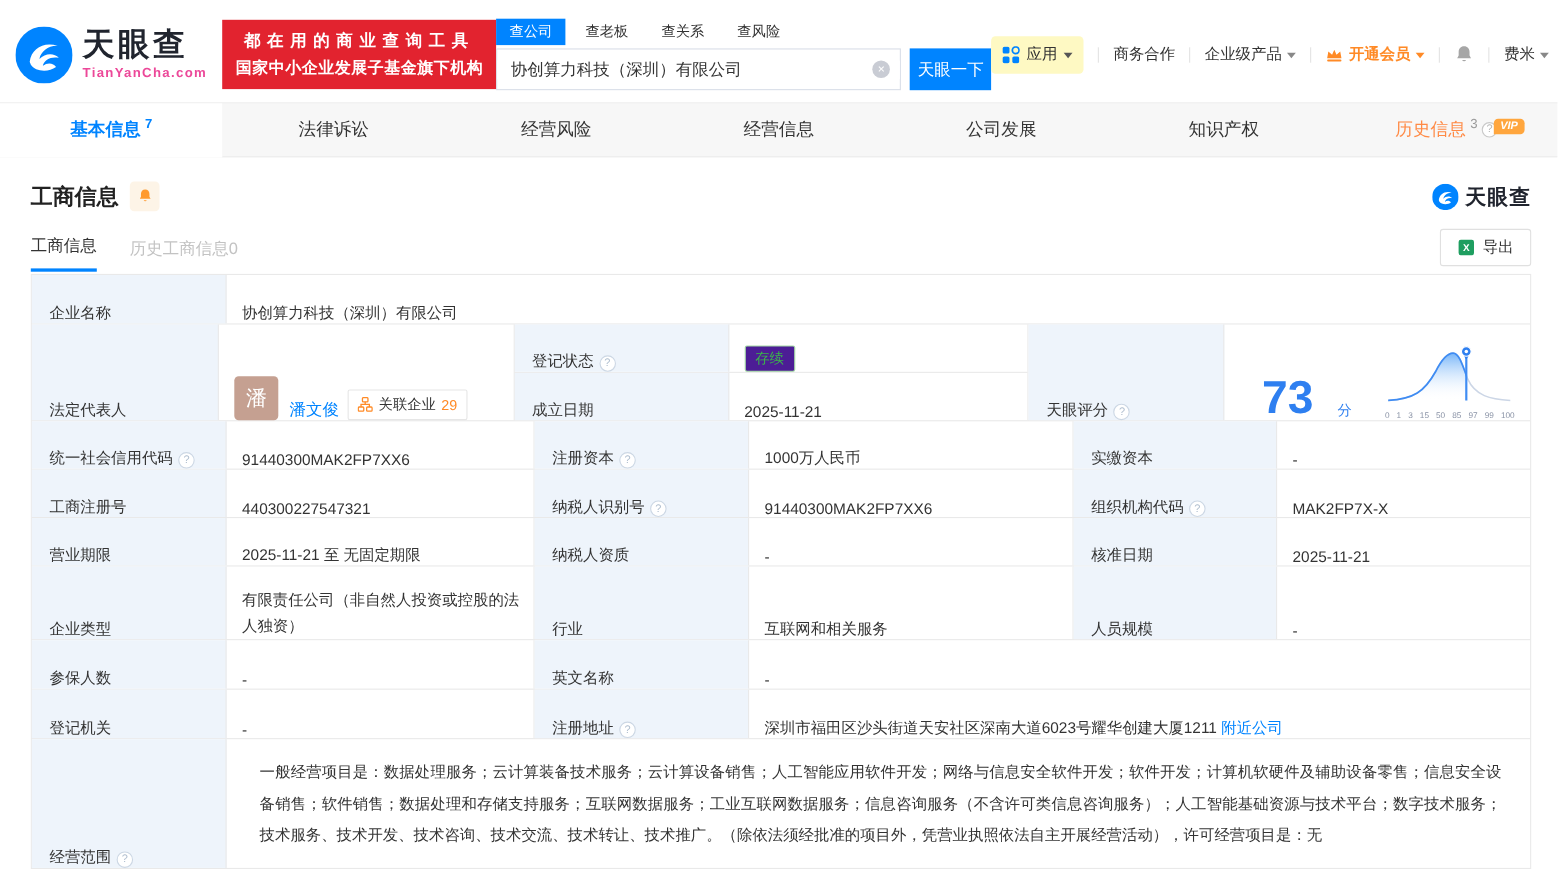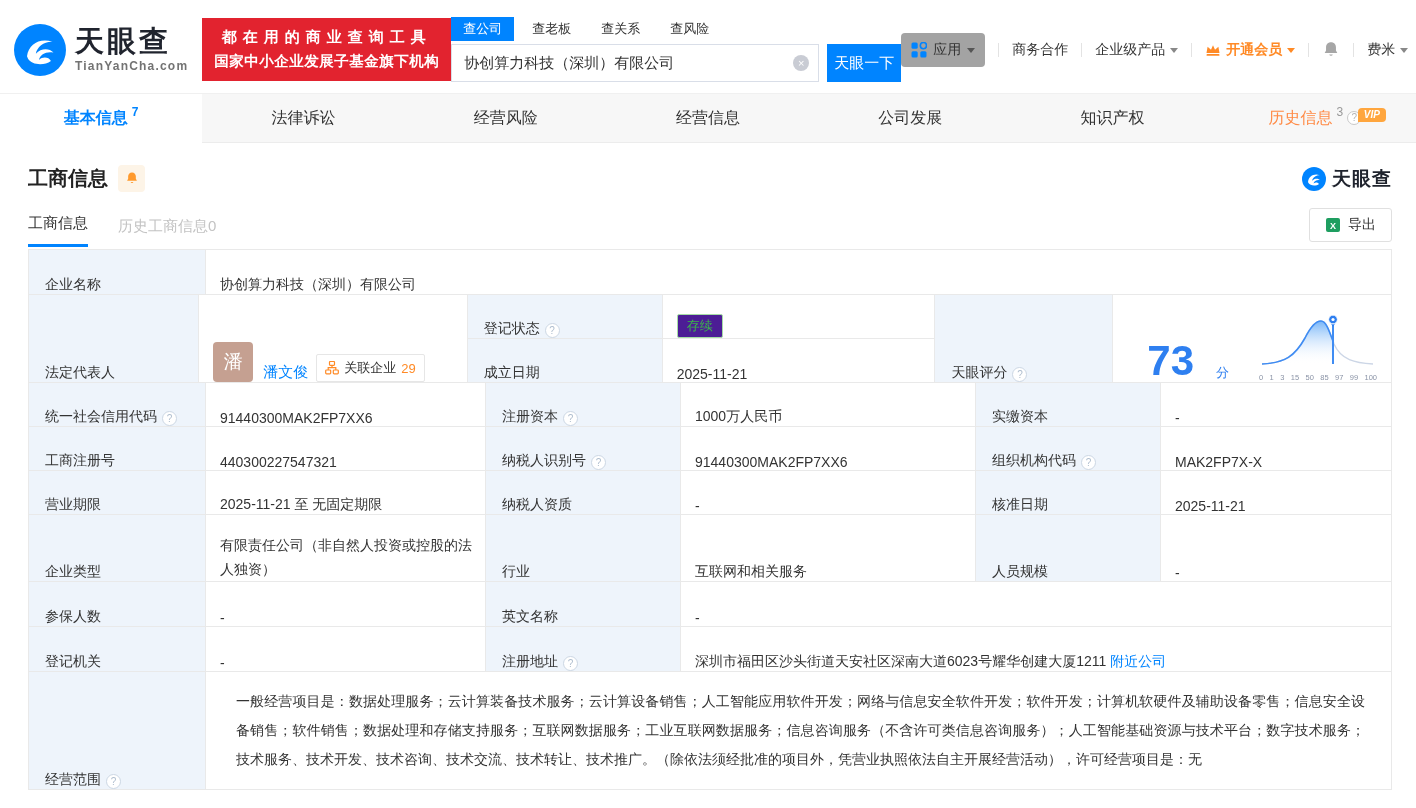--- a/index.html
+++ b/index.html
@@ -1,35 +1,35 @@
 <!DOCTYPE html>
 <html><head>
 <meta charset="utf-8">
 <style>
   *{box-sizing:border-box;margin:0;padding:0}
   body{width:1416px;height:808px;font-family:"Liberation Sans","DejaVu Sans",sans-serif;color:#333;background:#fff;overflow:hidden}
   .topbar{display:flex;align-items:center;height:93px;padding:6px 20px 0 14px}
   .logo{display:flex;align-items:center;gap:9px}
   .logo-txt{display:flex;flex-direction:column;align-items:flex-start}
   .logo-cn{font-size:29px;font-weight:800;color:#20242e;letter-spacing:3px;line-height:1}
-  .logo-en{font-size:12px;font-weight:700;color:#737373;letter-spacing:1.2px;margin-top:3px}
+  .logo-en{font-size:12px;font-weight:700;color:#ec4899;letter-spacing:1.2px;margin-top:3px}
   .slogan{margin-left:14px;background:#e2232f;color:#fff;padding:10px 12px;text-align:center}
   .slogan-l1{font-size:15px;font-weight:700;letter-spacing:6px;white-space:nowrap}
   .slogan-l2{font-size:14.5px;font-weight:700;letter-spacing:.5px;margin-top:5px;white-space:nowrap}
   .search{width:452px}
   .search-tabs{display:flex;align-items:center;font-size:13px}
   .search-tab{padding:3px 12px;margin-right:6px;color:#333;cursor:pointer}
   .search-tab.active{background:#0084ff;color:#fff}
   .search-row{display:flex;margin-top:3px;align-items:center}
   .input-wrap{position:relative;width:368px;height:38px;border:1px solid #d9dee8;display:flex;align-items:center;background:#fff}
   .input-wrap input{border:none;outline:none;font-size:15px;flex:1;padding:0 32px 0 12px;color:#333;font-family:inherit}
   .clear-icon{position:absolute;right:9px;width:16px;height:16px;border-radius:50%;background:#c9ccd4;color:#fff;font-size:11px;line-height:16px;text-align:center;cursor:pointer}
   .search-btn{margin-left:8px;width:74px;height:38px;background:#0084ff;color:#fff;border:none;font-size:15px;cursor:pointer;font-family:inherit}
   .topnav{margin-left:auto;display:flex;align-items:center;gap:13px;font-size:14px;white-space:nowrap}
-  .apps-btn{display:flex;align-items:center;gap:6px;background:#a3a3a3;border-radius:4px;padding:8px 10px;color:#333;cursor:pointer}
+  .apps-btn{display:flex;align-items:center;gap:6px;background:#fef9c3;border-radius:4px;padding:8px 10px;color:#333;cursor:pointer}
   .sep{width:1px;height:14px;background:#e3e3e3}
   .nav-item{display:flex;align-items:center;gap:5px;color:#333;cursor:pointer}
   .vip-link{color:#ff8a26;font-weight:600}
   .caret{width:0;height:0;border-left:4px solid transparent;border-right:4px solid transparent;border-top:5px solid #888;margin-top:2px}
   .caret.blue{border-top-color:#555}
   .caret.orange{border-top-color:#ff8a26}
   .main-tabs{display:flex;height:50px;background:#f7f7f7;border-top:1px solid #f0f0f0;border-bottom:1px solid #ececec}
   .main-tab{flex:1;display:flex;align-items:center;justify-content:center;font-size:16px;color:#333;position:relative;cursor:pointer}
   .main-tab.active{background:#fff;color:#0084ff;font-weight:700;border-bottom:1px solid #fff;margin-bottom:-1px}
   .tab-count{font-size:12px;margin-left:4px;position:relative;top:-6px}

